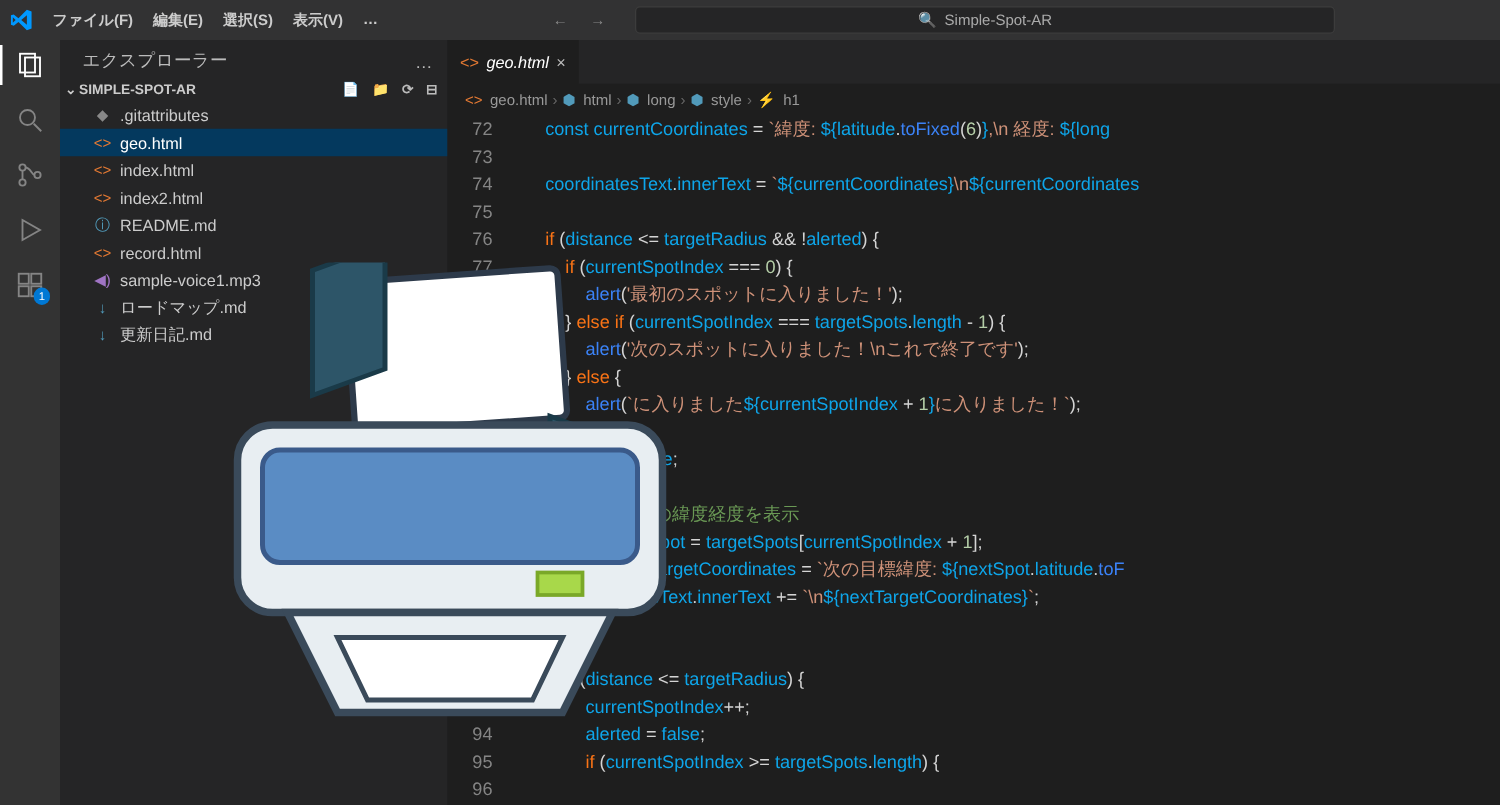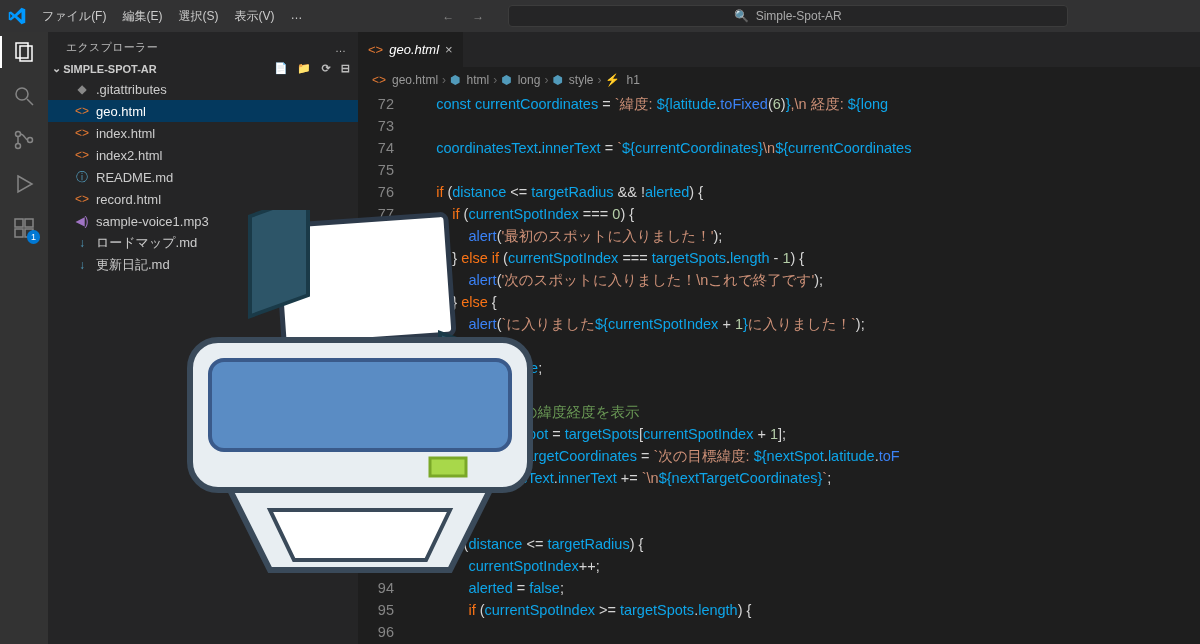--- a/index.html
+++ b/index.html
@@ -1,31 +1,31 @@
 <!DOCTYPE html>
 <html><head>
 <meta charset="utf-8">
 <style>
   * { margin:0; padding:0; box-sizing:border-box; font-family:"Segoe UI","Yu Gothic UI",sans-serif; }
   body { background:#1e1e1e; color:#ccc; width:1200px; height:644px; overflow:hidden; position:relative; }
   .titlebar { height:32px; background:#323233; display:flex; align-items:center; font-size:12px; color:#ccc; }
   .titlebar .logo { width:34px; display:flex; align-items:center; justify-content:center; }
-  .titlebar .menu { display:flex; gap:0; }
+  .titlebar .menu { display:flex; gap:0;font-weight:bold; }
   .titlebar .menu span { padding:0 8px; cursor:pointer; }
   .titlebar .center { flex:1; display:flex; justify-content:center; align-items:center; gap:10px; }
   .titlebar .navarrows { display:flex; gap:18px; margin-right:14px; color:#888; }
   .titlebar .search { background:#252526; border:1px solid #3c3c3c; border-radius:4px; width:560px; height:22px; display:flex; align-items:center; justify-content:center; gap:6px; color:#aaa; font-size:12px; }
   .main { display:flex; height:612px; }
   .activitybar { width:48px; background:#333333; display:flex; flex-direction:column; align-items:center; padding-top:8px; gap:20px; }
   .activitybar .icn { width:24px; height:24px; color:#858585; display:flex; align-items:center; justify-content:center; position:relative; }
   .activitybar .icn.active { color:#fff; }
   .activitybar .icn.active::before { content:""; position:absolute; left:-12px; top:-4px; width:2px; height:32px; background:#fff; }
   .badge { position:absolute; right:-4px; bottom:-4px; background:#0078d4; color:#fff; border-radius:8px; font-size:9px; padding:0 4px; line-height:14px; }
   .sidebar { width:310px; background:#252526; display:flex; flex-direction:column; }
-  .sidebar-header { display:flex; align-items:center; justify-content:space-between; padding:8px 12px 4px 18px; font-size:11px; color:#bbb; }
+  .sidebar-header { display:flex; align-items:center; justify-content:space-between; padding:8px 12px 4px 18px; font-size:14px; color:#bbb; }
   .sidebar-title { letter-spacing:0.3px; }
   .sidebar-more { color:#bbb; }
   .folder-header { display:flex; align-items:center; justify-content:space-between; padding:3px 8px 3px 4px; font-size:11px; font-weight:bold; color:#ccc; }
   .folder-header .left { display:flex; align-items:center; gap:2px; }
   .folder-header .actions { display:flex; gap:10px; color:#bbb; }
   .filelist { font-size:13px; }
   .file { padding:2px 0 2px 26px; display:flex; align-items:center; gap:6px; height:22px; cursor:pointer; }
   .file.selected { background:#04395e; color:#fff; }
   .file .ficon { width:16px; text-align:center; font-size:12px; }
   .ic-orange { color:#e37933; }

